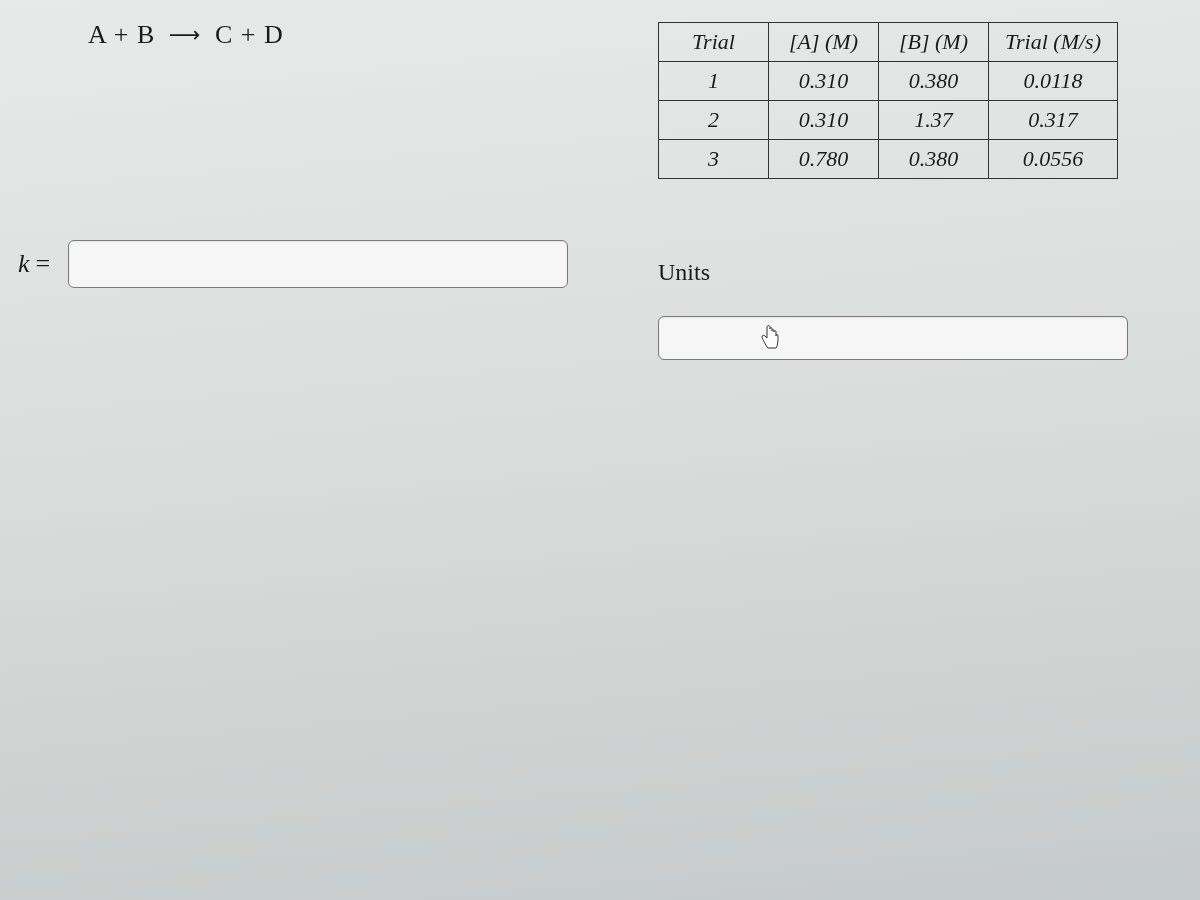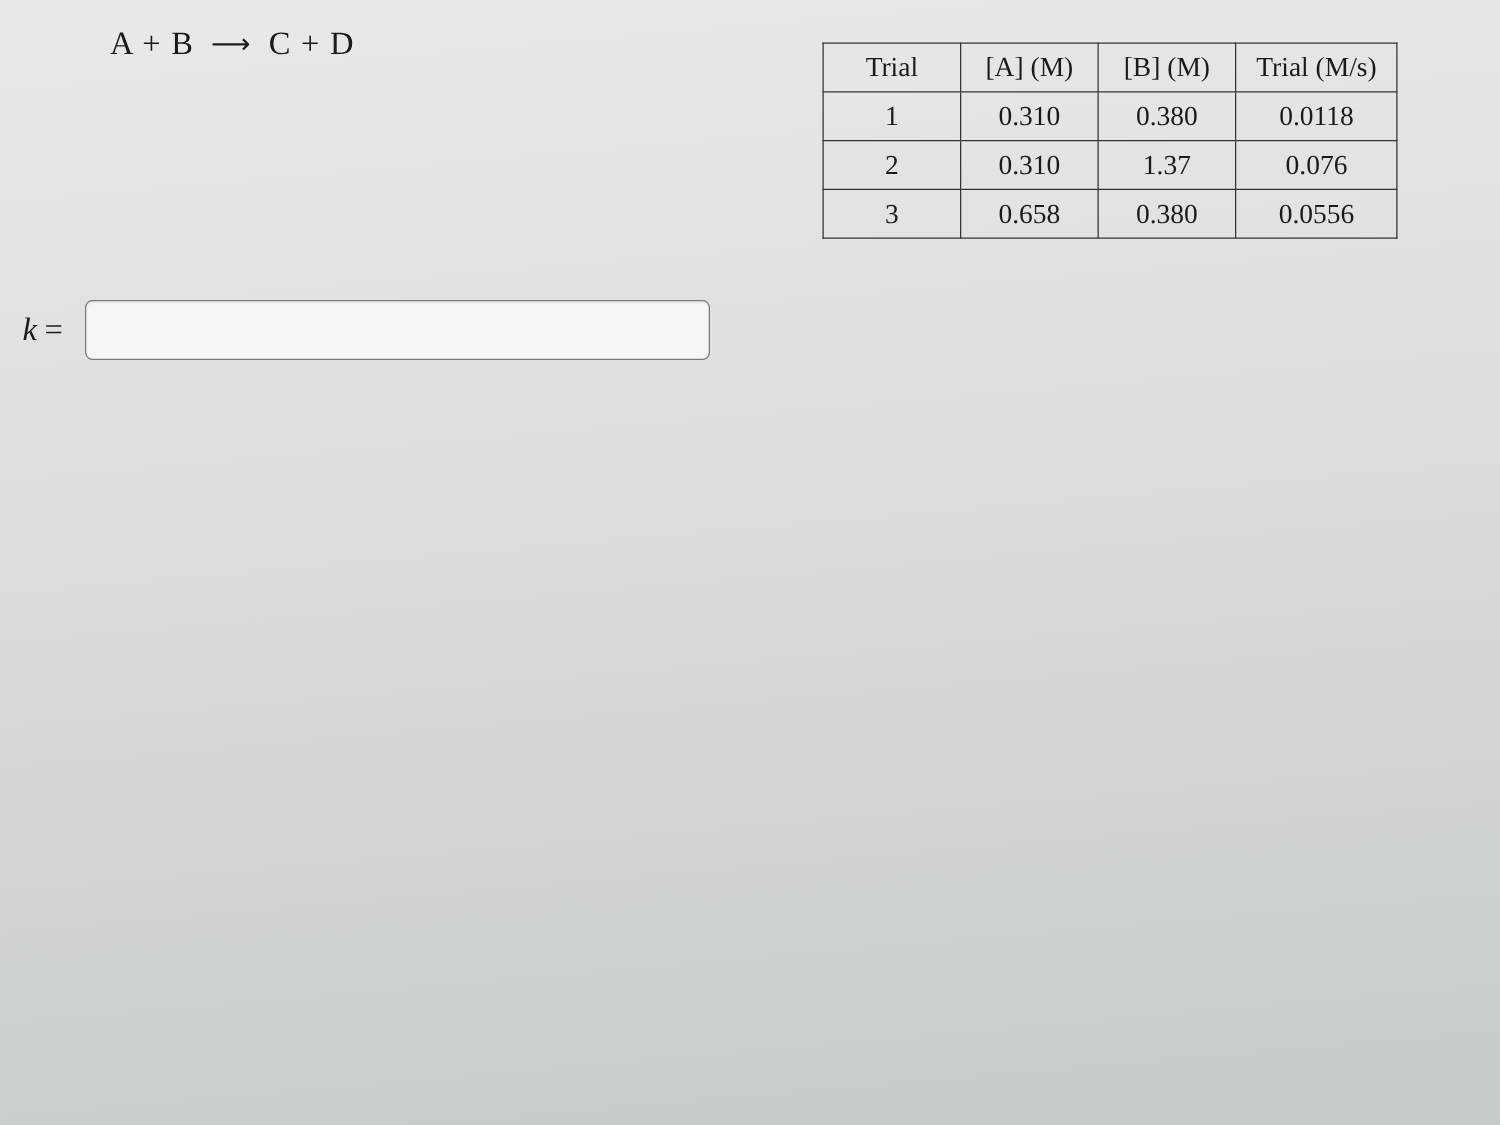--- a/index.html
+++ b/index.html
@@ -60,21 +60,22 @@
       border-radius: 6px;
       background: #f5f6f5;
       font-size: 20px;
       padding: 0 12px;
       box-shadow: 0 1px 2px rgba(0,0,0,0.08) inset;
     }
     .data-table {
       border-collapse: collapse;
       font-size: 22px;
       background: transparent;
-      margin-top: 14px;
+      margin-top: 2px;
+      font-style: italic;
     }
     .data-table th, .data-table td {
       border: 1.5px solid #333;
       padding: 6px 16px;
       text-align: center;
       min-width: 110px;
       height: 38px;
     }
     .data-table th {
       font-weight: normal;
@@ -141,25 +142,34 @@
         <tr>
           <td>1</td>
           <td>0.310</td>
           <td>0.380</td>
           <td>0.0118</td>
         </tr>
         <tr>
           <td>2</td>
           <td>0.310</td>
           <td>1.37</td>
-          <td>0.076</td>
+          <td>0.317</td>
         </tr>
         <tr>
           <td>3</td>
-          <td>0.658</td>
+          <td>0.780</td>
           <td>0.380</td>
           <td>0.0556</td>
         </tr>
       </tbody>
     </table>
 
+    <div class="units-section">
+      <div class="units-label">Units</div>
+      <div class="units-input-wrap">
+        <input type="text" class="units-input" value="" style="">
+        <svg class="cursor-icon" viewBox="0 0 24 28">
+          <path d="M9 3 L9 14 L7 12 C6 11 4 11 4 13 C4 14 8 22 10 24 L18 24 C20 22 20 14 20 12 C20 10 18 10 18 12 L18 8 C18 6 16 6 16 8 L16 7 C16 5 14 5 14 7 L14 5 C14 3 12 3 12 5 L12 3 C12 1 9 1 9 3 Z" fill="#fdfdfd" stroke="#333" stroke-width="1"></path>
+        </svg>
+      </div>
+    </div>
   </div>
 </div>
 
 </body></html>

